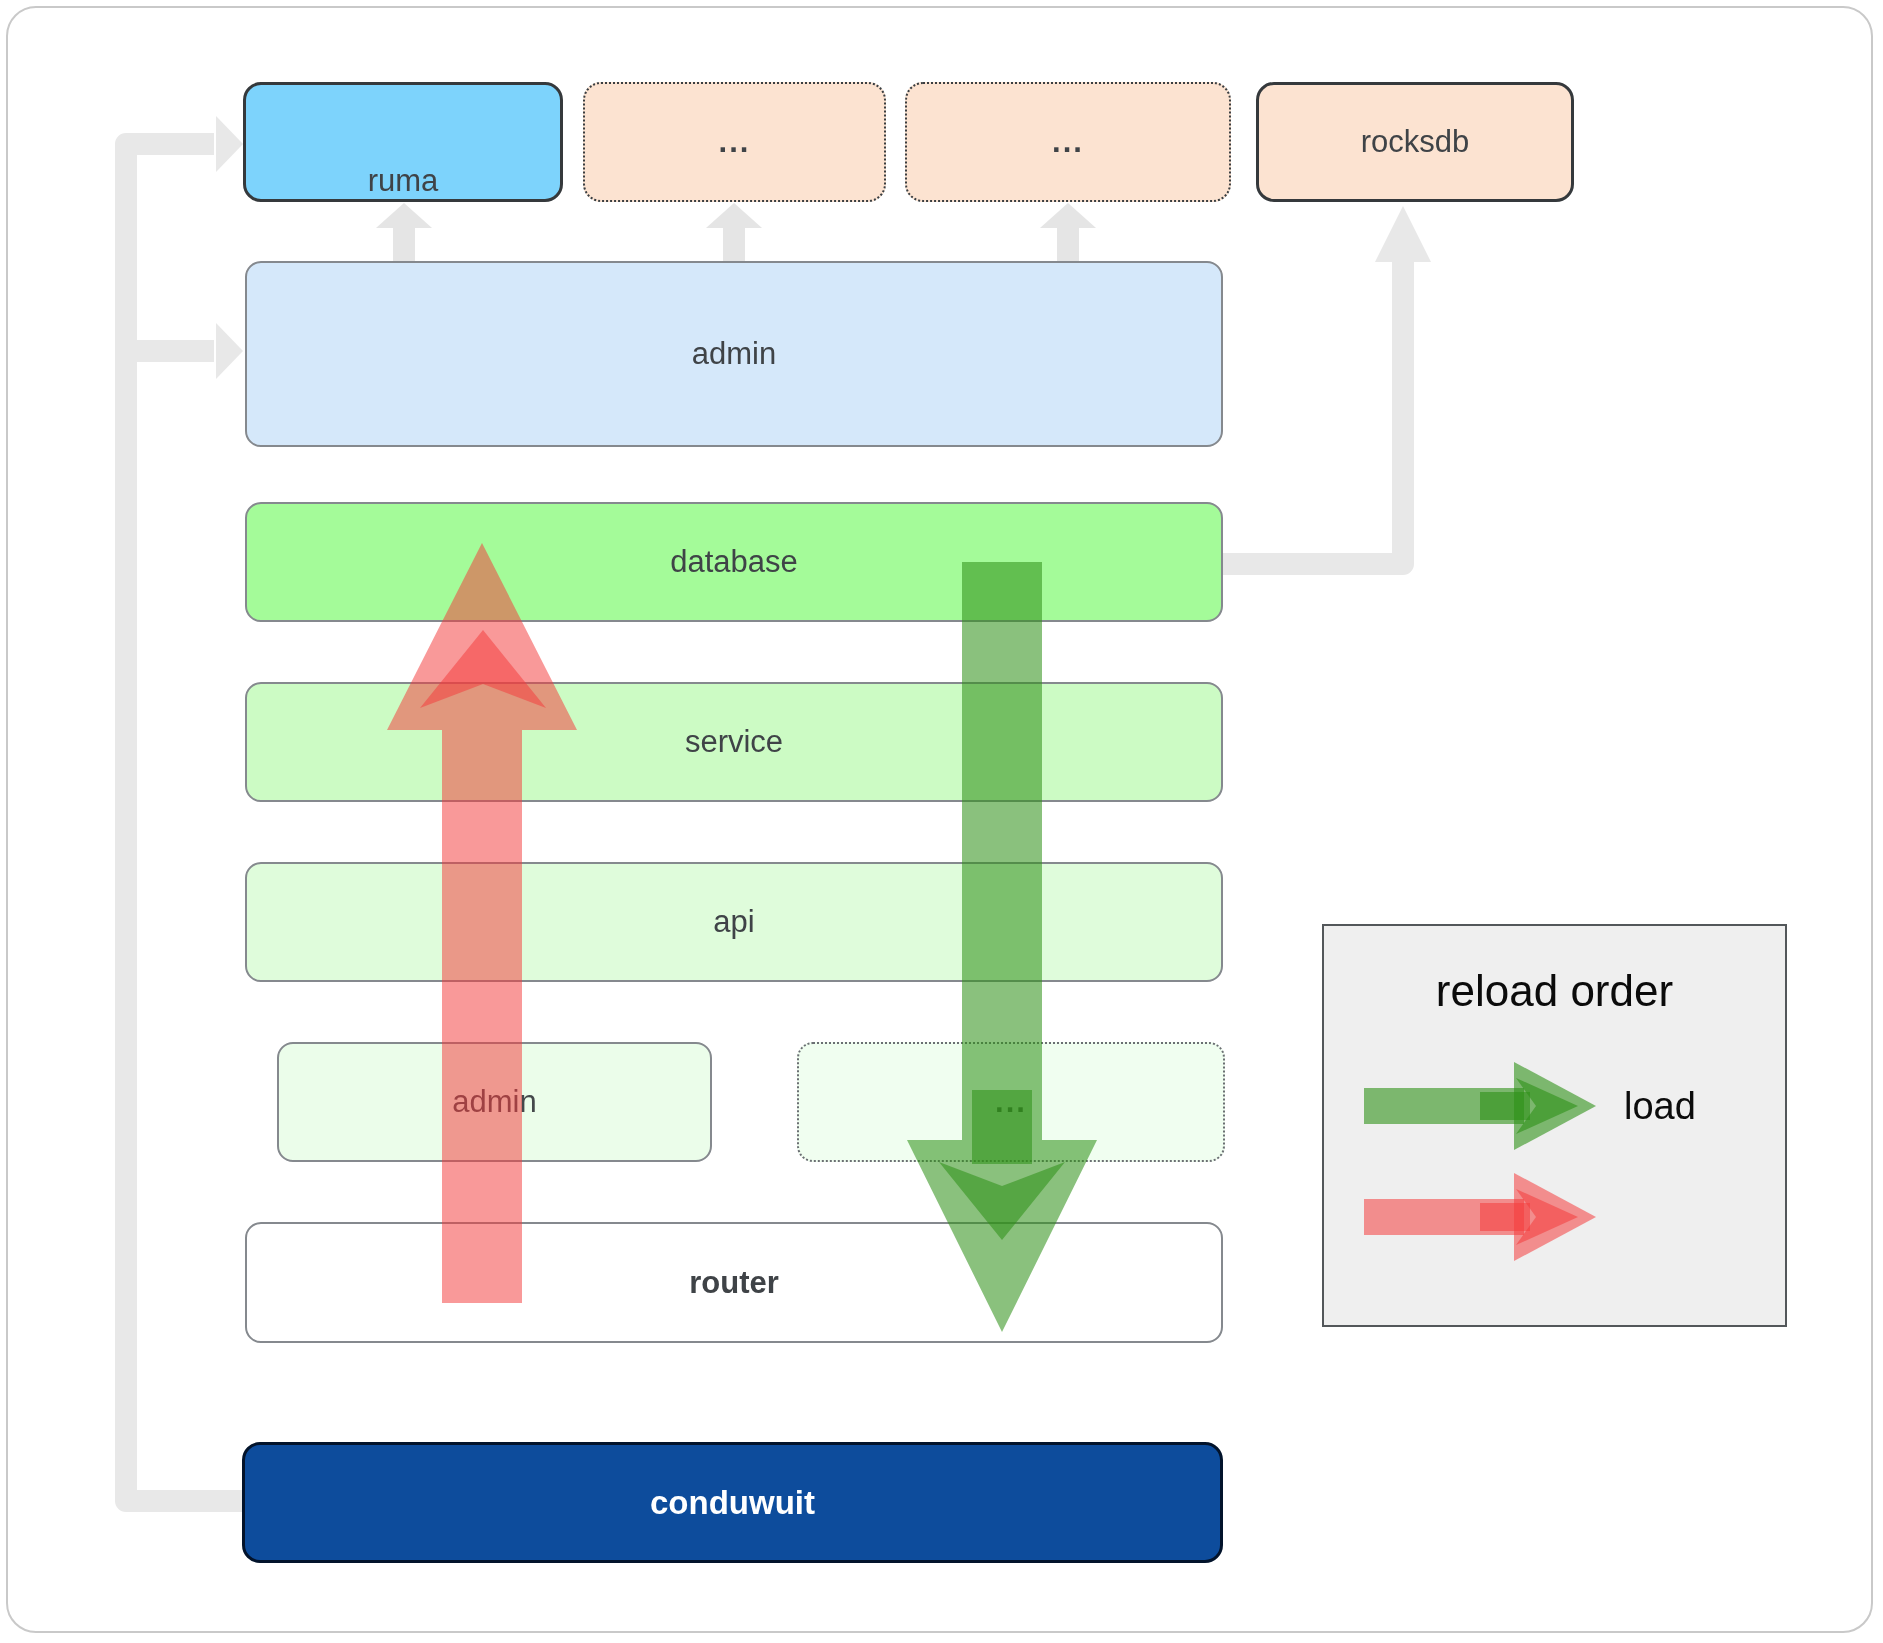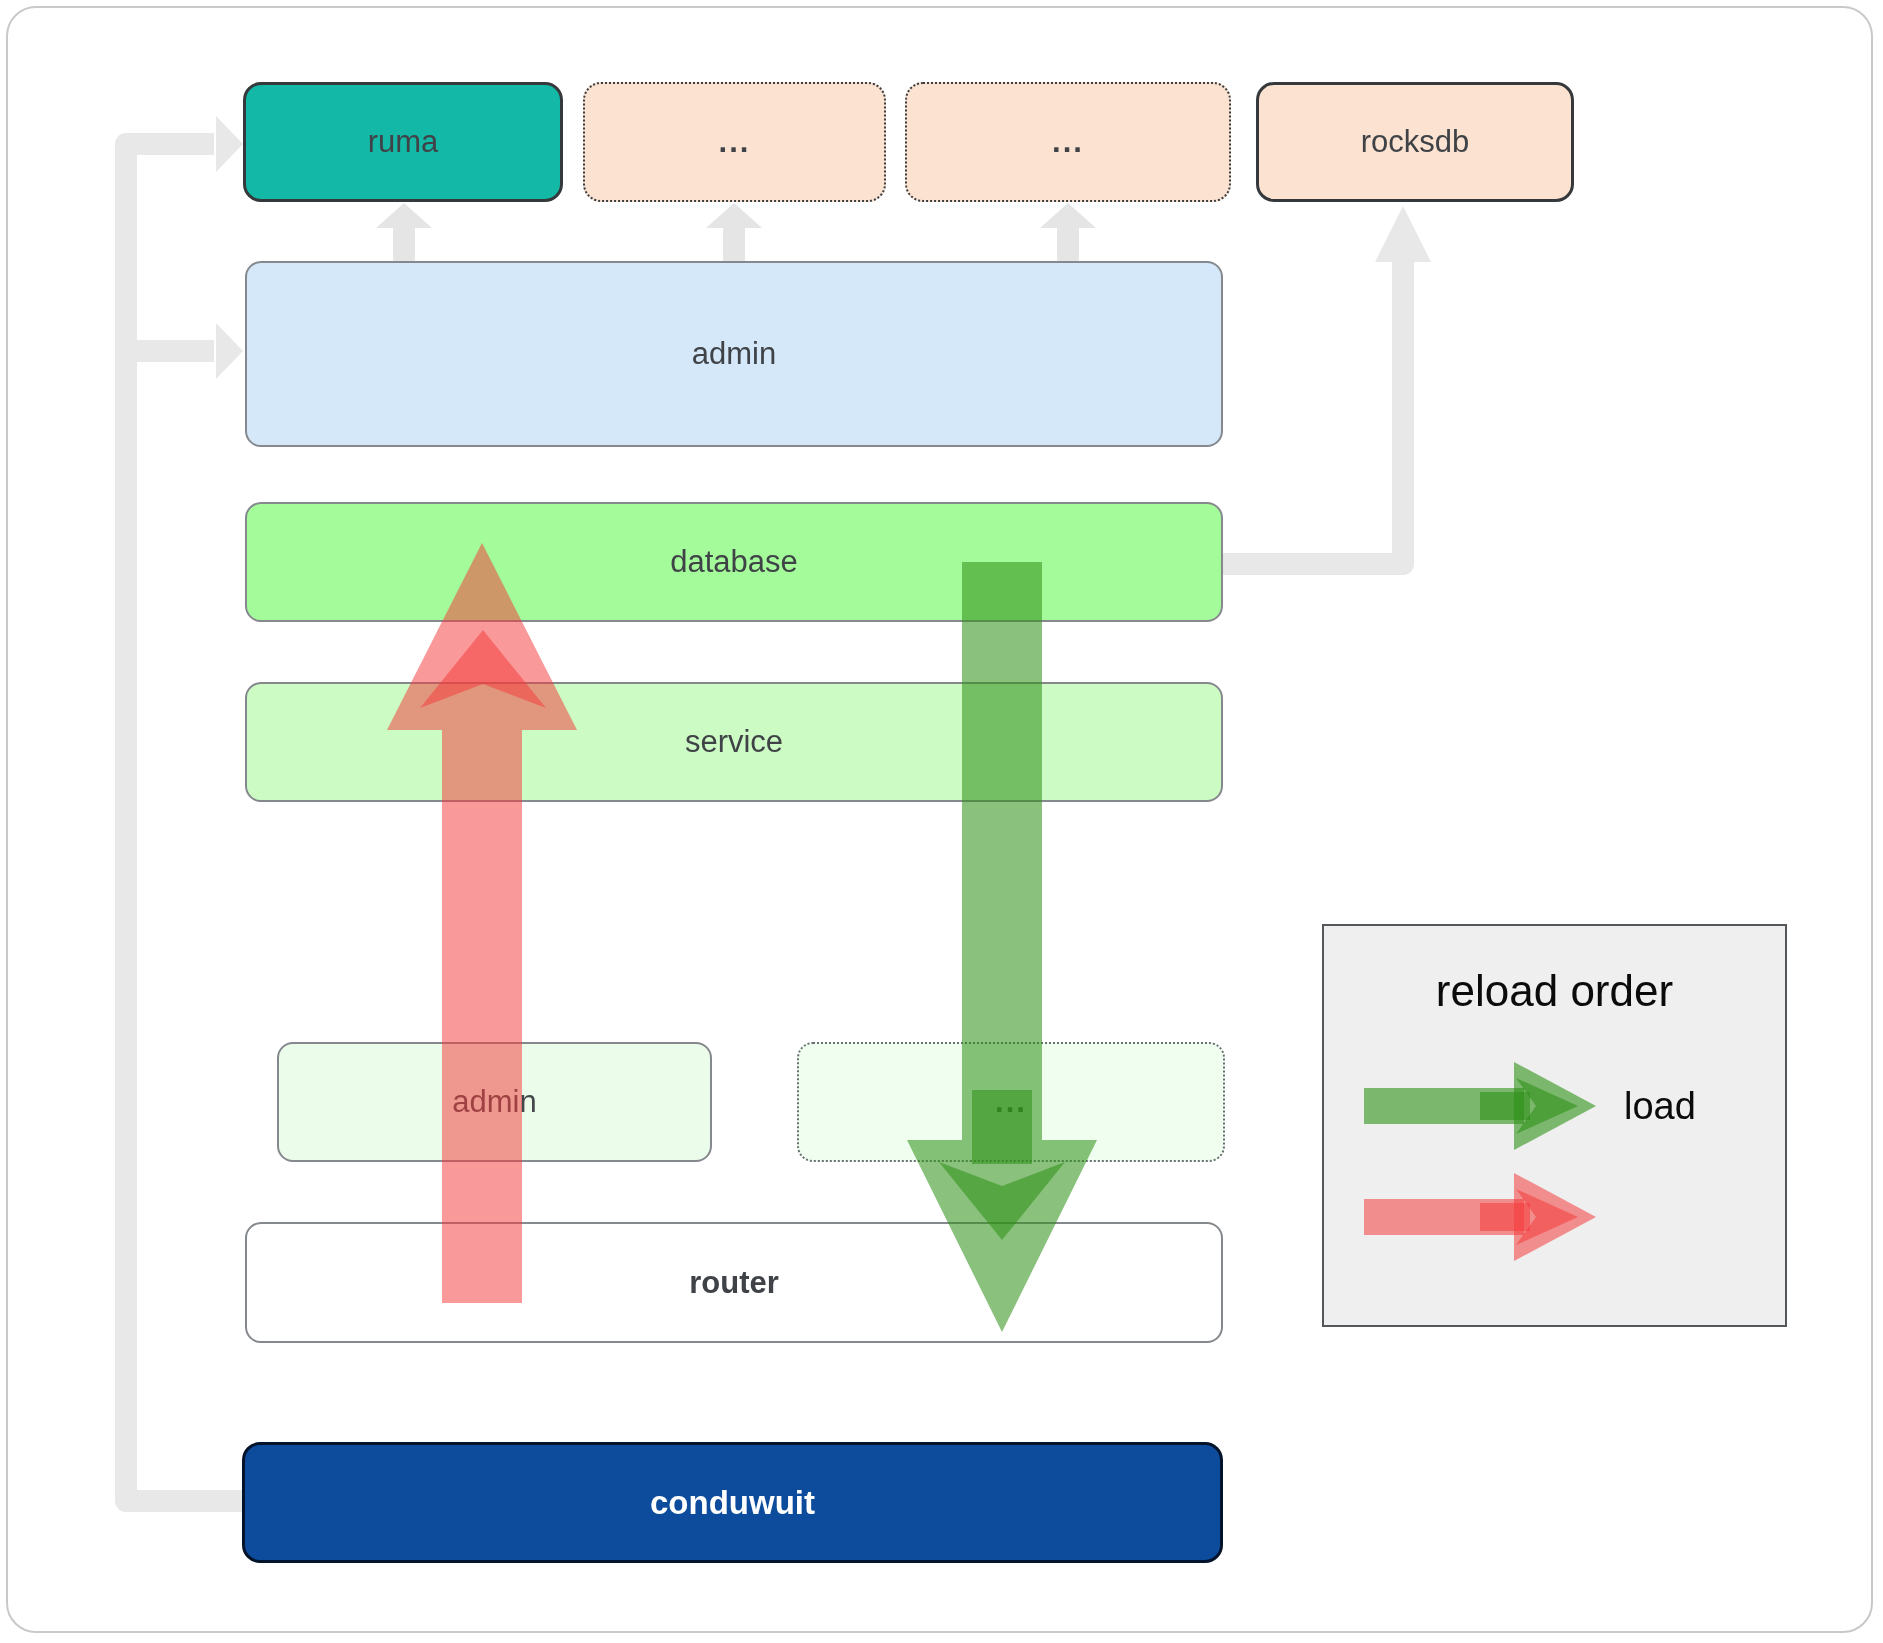--- a/index.html
+++ b/index.html
@@ -12,21 +12,21 @@
     border:2px solid #c9c9c9;border-radius:30px;box-sizing:border-box;
   }
   .layer{position:absolute;left:0;top:0;}
   .node{
     position:absolute;display:flex;align-items:center;justify-content:center;
     box-sizing:border-box;font-size:31px;color:#3f4347;border-radius:16px;
   }
   .node.tight{border-radius:18px;}
   .ellipsis-label{font-weight:700;letter-spacing:2px;}
   
-  .n-ruma      {left:243px;top:82px;width:320px;height:120px;background:#14b8a6;border:3px solid #35393c;}
+  .n-ruma      {left:243px;top:82px;width:320px;height:120px;background:#7dd3fc;border:3px solid #35393c;align-items:flex-end;}
   .n-etop1     {left:583px;top:82px;width:303px;height:120px;background:#fce3d1;border:2px dotted #3a3e41;}
   .n-etop2     {left:905px;top:82px;width:326px;height:120px;background:#fce3d1;border:2px dotted #3a3e41;}
   .n-rocksdb   {left:1256px;top:82px;width:318px;height:120px;background:#fce3d1;border:3px solid #35393c;}
   
   .n-core      {left:245px;top:261px;width:978px;height:186px;background:#d5e8fa;border:2px solid #85898e;}
   .n-database  {left:245px;top:502px;width:978px;height:120px;background:#a4fb99;border:2px solid #85898e;}
   .n-service   {left:245px;top:682px;width:978px;height:120px;background:#ccfbc4;border:2px solid #85898e;}
   .n-api       {left:245px;top:862px;width:978px;height:120px;background:#dffcdb;border:2px solid #85898e;}
   .n-admin     {left:245px;top:1042px;width:435px;height:120px;background:#ebfdea;border:2px solid #85898e;color:#44484b;margin-left:32px;}
   .n-emid      {left:797px;top:1042px;width:428px;height:120px;background:#f0fef0;border:2px dotted #6b6f73;}
@@ -94,20 +94,23 @@
 
   <div class="node n-core">
     <span>admin</span>
   </div>
   <div class="node n-service">
     <span>service</span>
   </div>
   <div class="node n-database">
     <span>database</span>
   </div>
+  <div class="node n-api">
+    <span>api</span>
+  </div>
   <div class="node n-admin">
     <span>admin</span>
   </div>
   <div class="node n-emid">
     <span class="ellipsis-label">...</span>
   </div>
   <div class="node n-router">
     <span>router</span>
   </div>
   <div class="node n-conduwuit">

